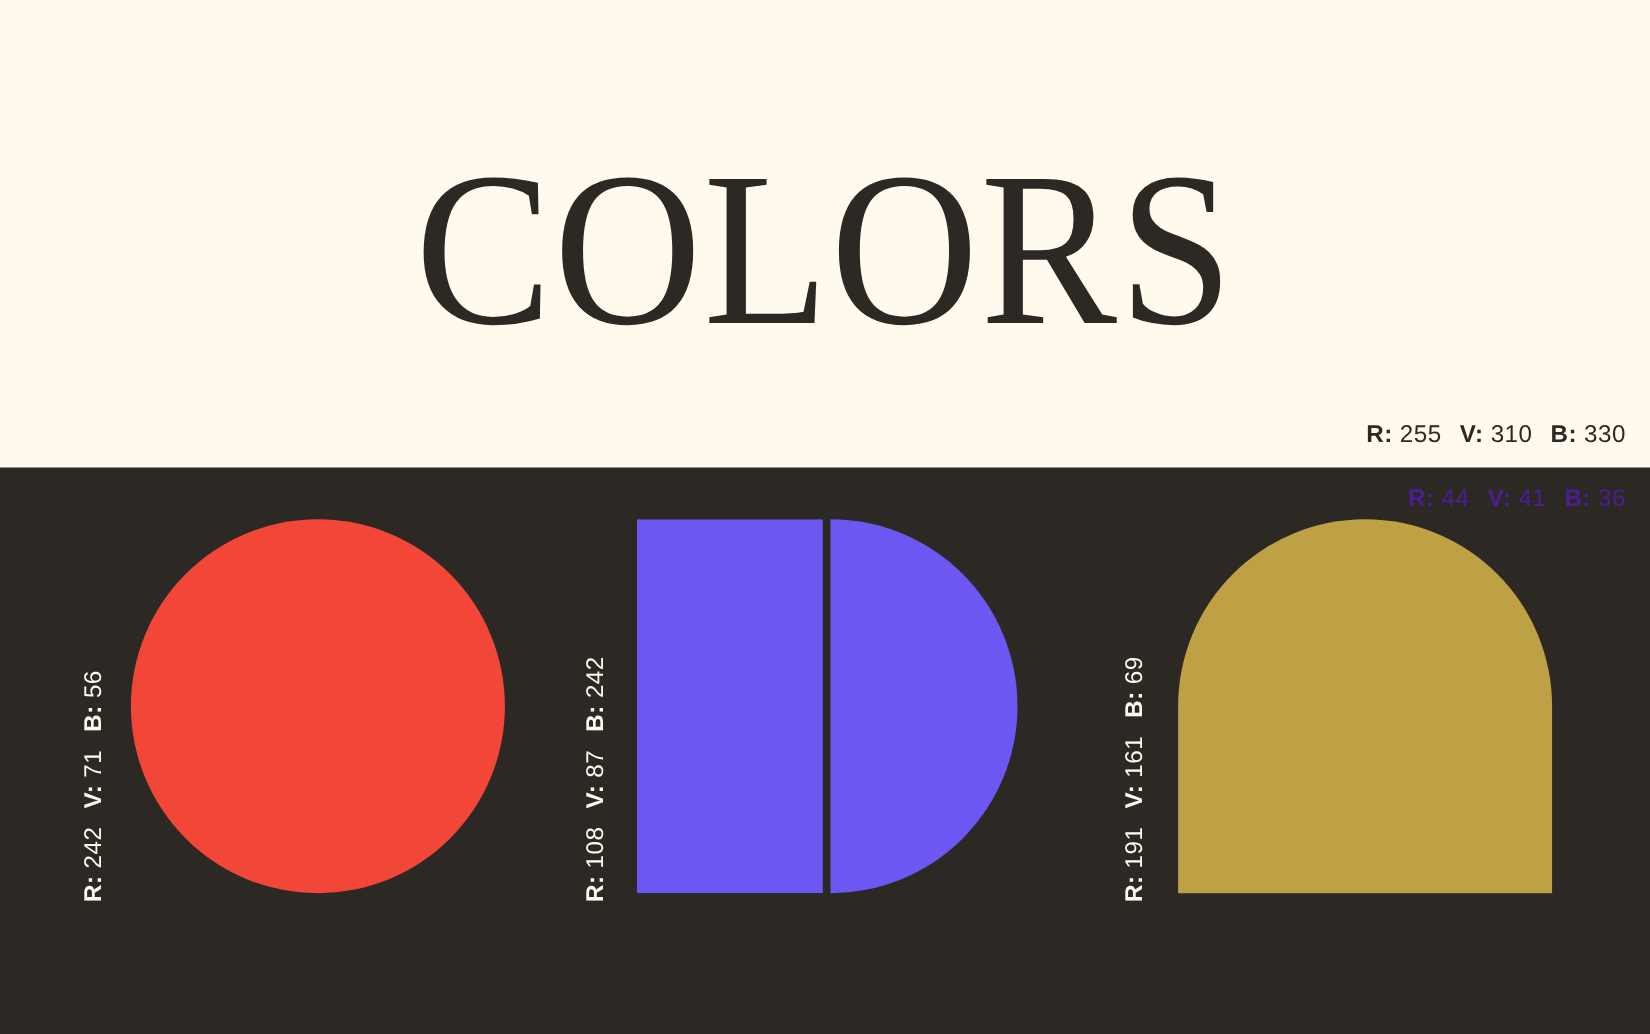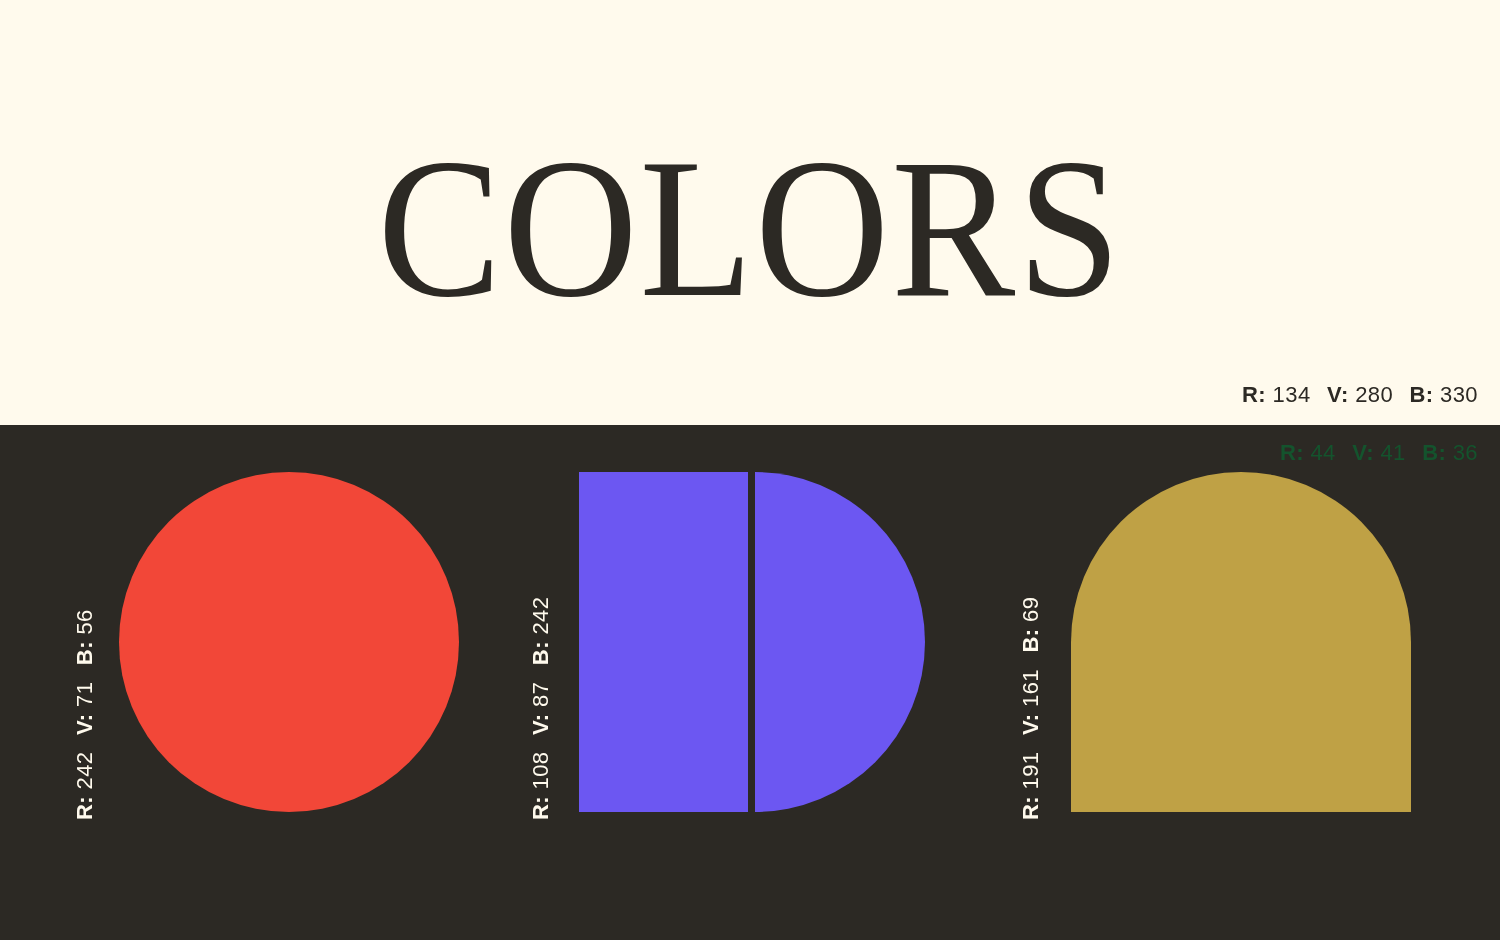--- a/index.html
+++ b/index.html
@@ -62,21 +62,21 @@
     height: 515px;
     background: #2C2924;
   }
   #dark-swatch-label {
     position: absolute;
     right: 22px;
     top: 440px;
     font-size: 22px;
     line-height: 26px;
     letter-spacing: 0.4px;
-    color: #14532d;
+    color: #4c1d95;
     white-space: nowrap;
     z-index: 5;
   }
 
   
   .k { font-weight: 700; }
   .v { font-weight: 400; }
   .sp { display: inline-block; width: 10px; }
 
   
@@ -148,23 +148,23 @@
 </head>
 <body>
 
 <div id="slide">
 
   <div id="top-band" style="background: rgb(255, 250, 237);">
     <div id="page-title">COLORS</div>
 
     <div id="cream-swatch-label">
       <span class="k">R:</span>
-      <span class="v">134</span><span class="sp"></span>
+      <span class="v">255</span><span class="sp"></span>
       <span class="k">V:</span>
-      <span class="v">280</span><span class="sp"></span>
+      <span class="v">310</span><span class="sp"></span>
       <span class="k">B:</span>
       <span class="v">330</span>
     </div>
   </div>
 
   <div id="bottom-band" style="background: rgb(44, 41, 36);"></div>
 
   <div id="dark-swatch-label">
     <span class="k">R:</span>
     <span class="v">44</span><span class="sp"></span>

